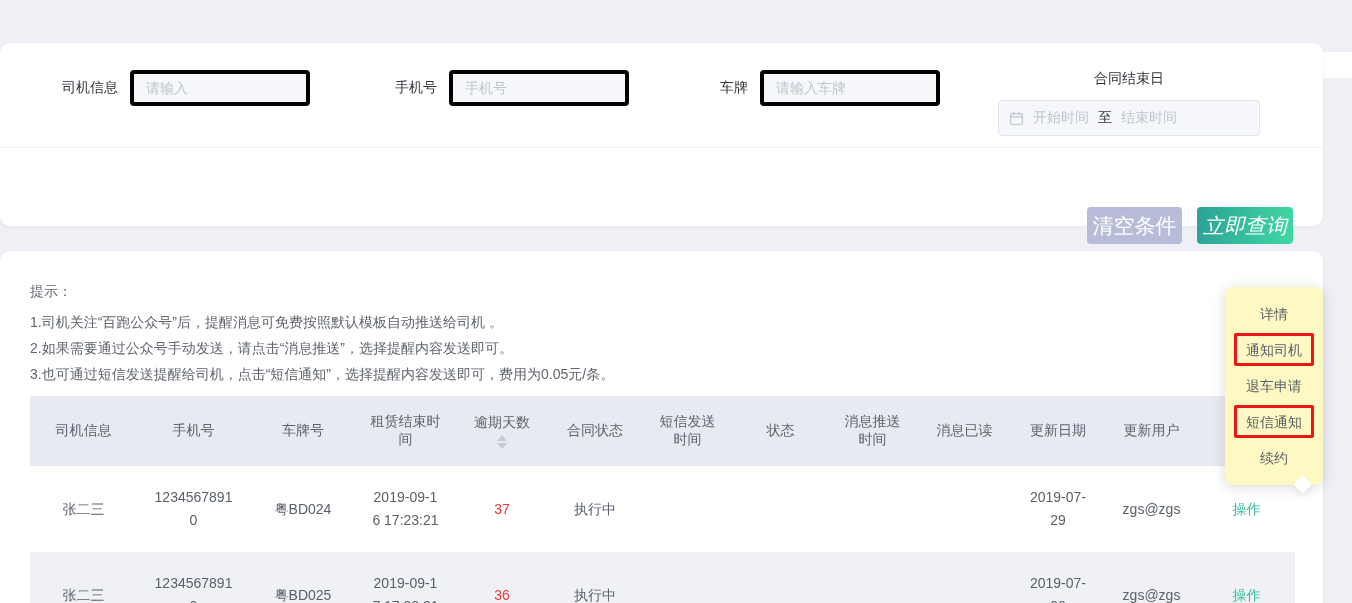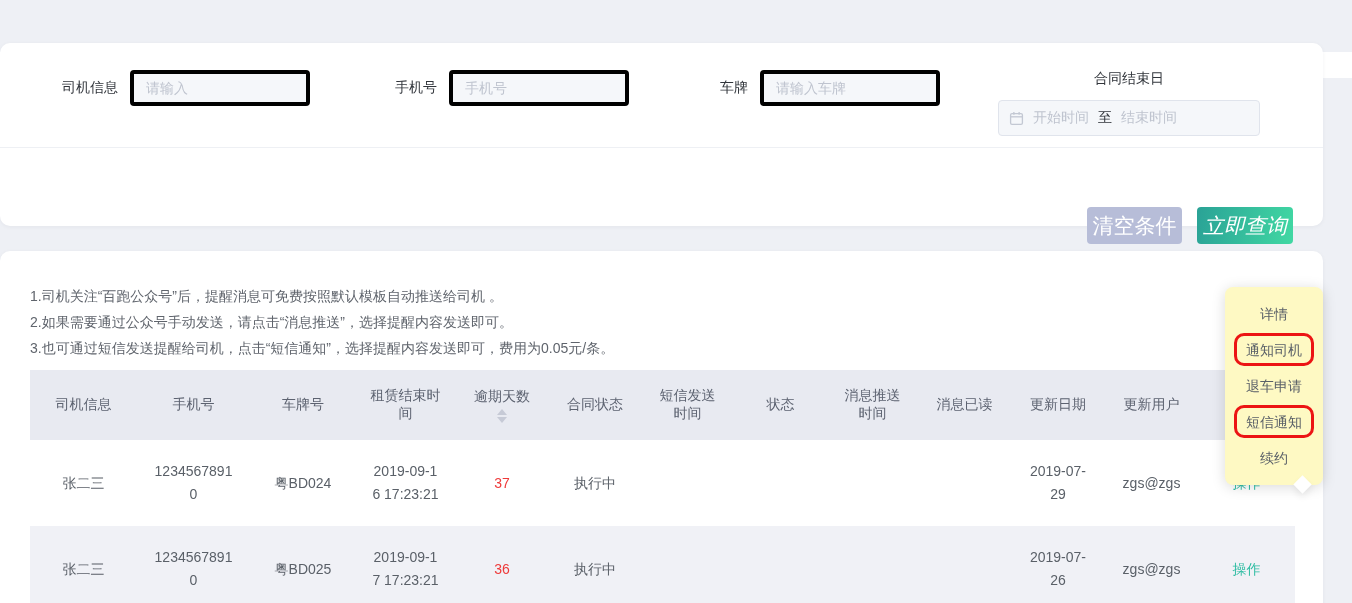--- a/index.html
+++ b/index.html
@@ -59,21 +59,21 @@
   .sort .down { border-top:6px solid #c6cad6; }
   
   .popup { position:absolute; left:1225px; top:287px; width:98px; background:#fef9c3;
     border-radius:8px; box-shadow:0 2px 14px rgba(0,0,0,.15); z-index:10;
     padding:9px 0; }
   .popup:after { content:""; position:absolute; bottom:-6px; left:71px; width:13px; height:13px;
     background:#fff; transform:rotate(45deg); box-shadow:3px 3px 7px rgba(0,0,0,.07); }
   .popup ul { list-style:none; }
   .popup li { height:36px; line-height:30px; text-align:center; color:#5a6068;
     cursor:pointer; margin:0 9px; display:flex; align-items:center; justify-content:center; }
-  .popup li.hl { border:3px solid #ec1414; border-radius:10px; height:33px; margin:1px 9px 2px; }
+  .popup li.hl { border:3px solid #ec1414; border-radius:2px; height:33px; margin:1px 9px 2px; }
 </style>
 </head>
 <body>
 
 <div class="crumb-bar">
   <span class="crumb-home">首页</span>
   <span class="crumb-sep">›</span>
   <span class="crumb-cur">合同到期</span>
 </div>
 
@@ -103,20 +103,21 @@
       <span class="date-sep">至</span>
       <span class="ph">结束时间</span>
     </div>
   </div>
   <div class="divider"></div>
   <button class="btn btn-clear">清空条件</button>
   <button class="btn btn-query">立即查询</button>
 </div>
 
 <div class="card content-card">
+  <div class="tips-title">提示：</div>
   <ul class="tips-list" id="tips-list">
       <li>1.司机关注“百跑公众号”后，提醒消息可免费按照默认模板自动推送给司机 。</li>
       <li>2.如果需要通过公众号手动发送，请点击“消息推送”，选择提醒内容发送即可。</li>
       <li>3.也可通过短信发送提醒给司机，点击“短信通知”，选择提醒内容发送即可，费用为0.05元/条。</li>
     </ul>
 
   <table>
     <colgroup>
       <col style="width:107px">
         <col style="width:113px">

